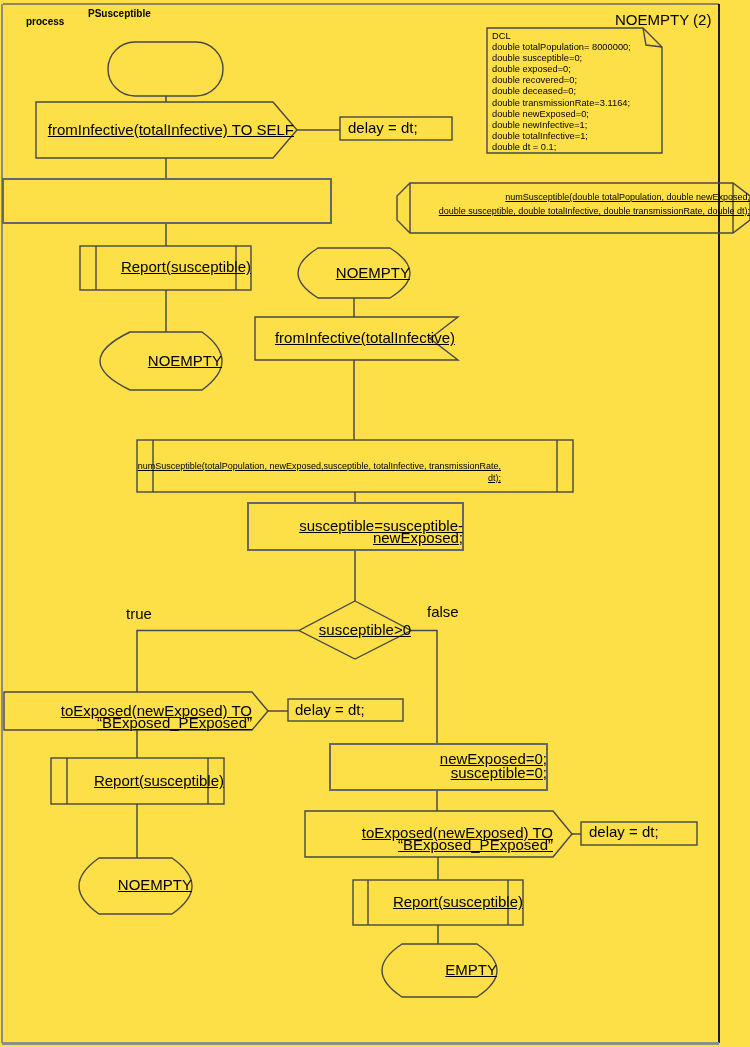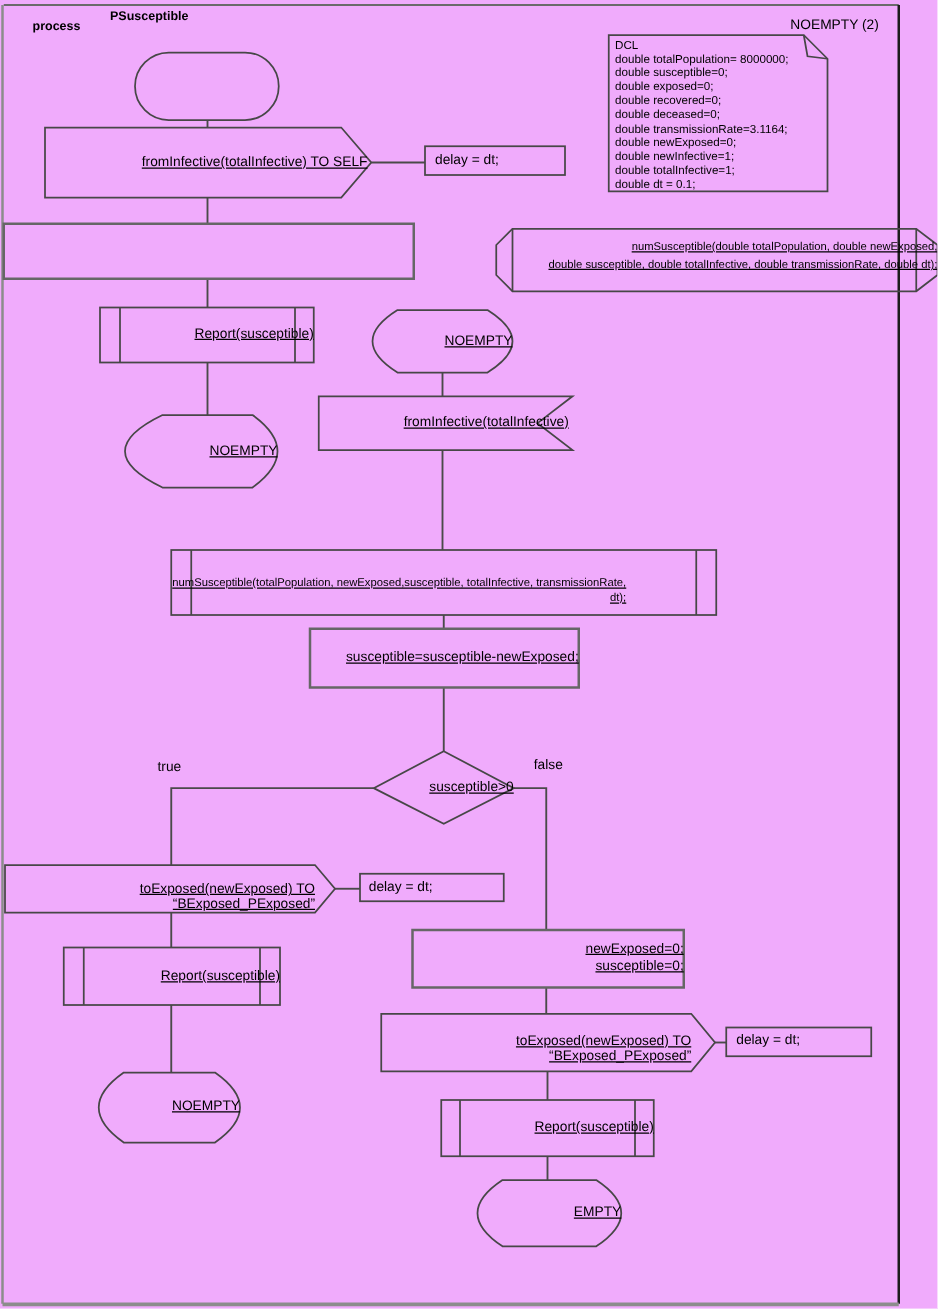--- a/index.html
+++ b/index.html
@@ -1,27 +1,27 @@
 <!DOCTYPE html>
 <html><head>
 <meta charset="utf-8">
 <style>
   html,body{margin:0;padding:0;background:#fff;}
   #page{
     position:relative;
     width:750px;height:1047px;
-    background:#f0abfc;
+    background:#fde047;
     font-family:"Liberation Sans", sans-serif;
     color:#000;
     overflow:hidden;
   }
   #shapes{position:absolute;left:0;top:0;}
   .label{
     position:absolute;
-    font-size:11px;
+    font-size:15px;
     line-height:12px;
     color:#000;
     white-space:nowrap;
   }
   .center{text-align:right;white-space:normal;text-decoration:underline;}
   .small{font-size:9px;}
   .bold{font-weight:bold;}
   .right{text-align:right;}
   .dcl-block{
     position:absolute;

